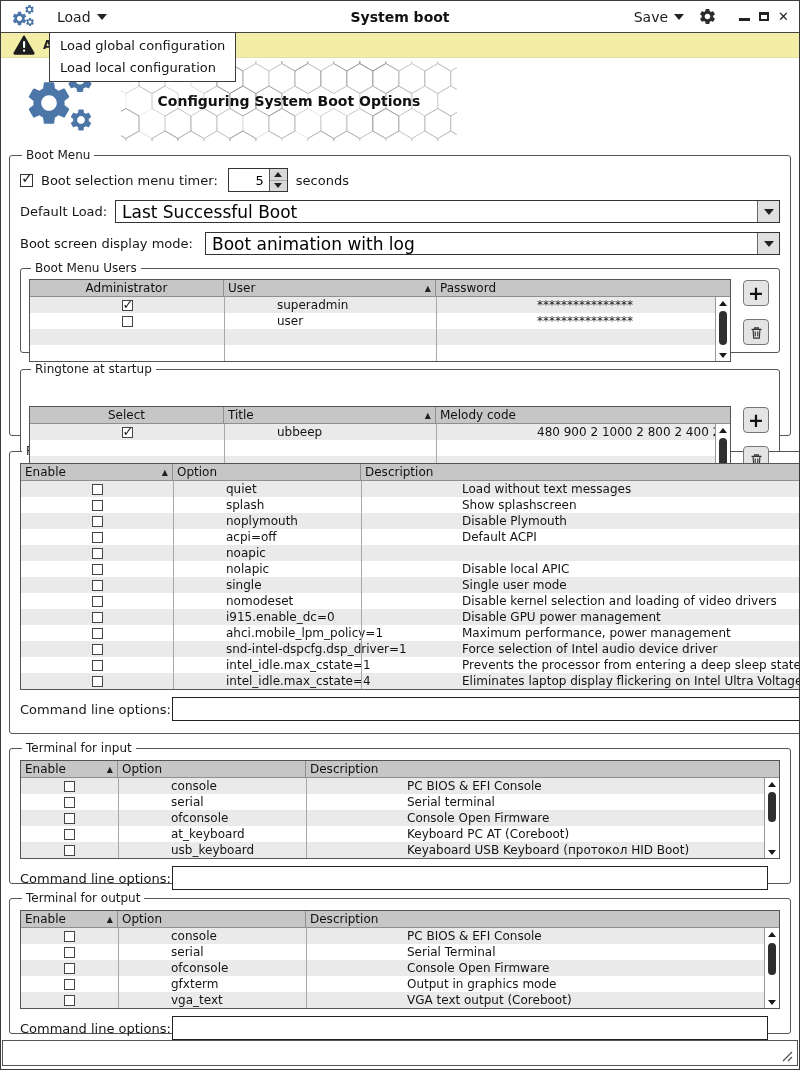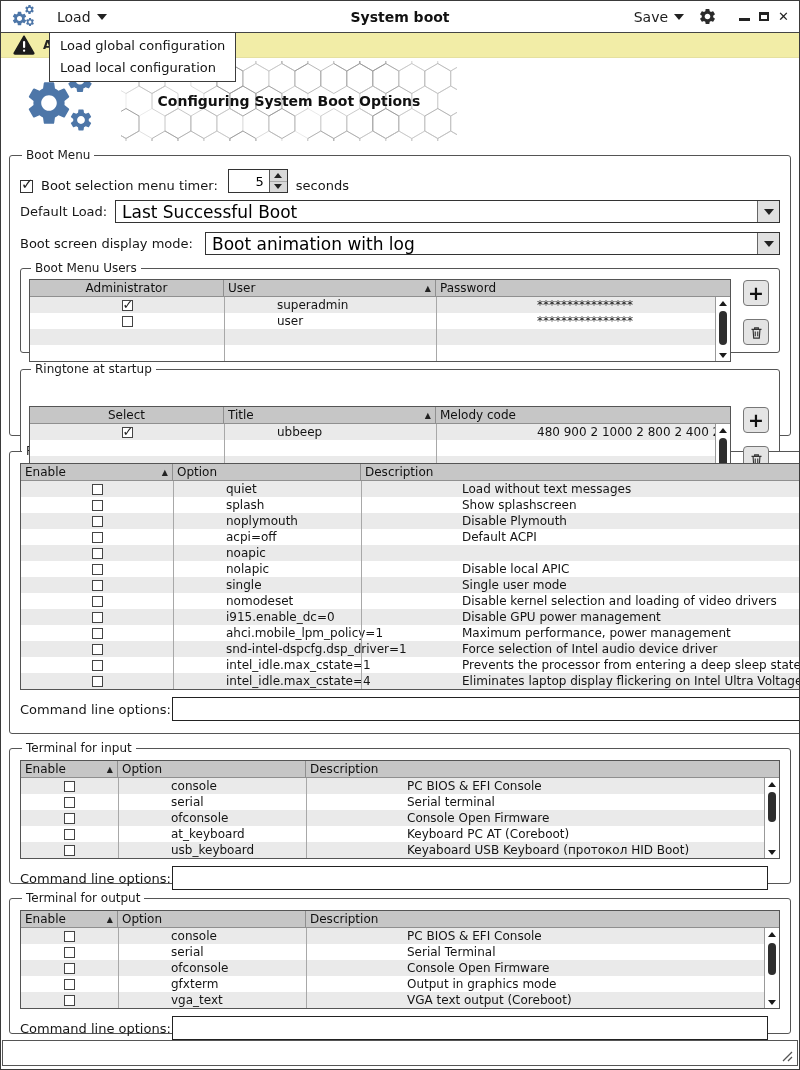--- a/index.html
+++ b/index.html
@@ -227,21 +227,21 @@
           <polygon points="342.7,92.5 329.7,100.0 316.7,92.5 316.7,77.5 329.7,70.0 342.7,77.5" fill="none" stroke="#c2c2c2" stroke-width="1" opacity="0.80"></polygon>
           <polygon points="368.7,92.5 355.7,100.0 342.7,92.5 342.7,77.5 355.7,70.0 368.7,77.5" fill="none" stroke="#989898" stroke-width="1" opacity="0.89"></polygon>
         </svg>
       <div class="banner-title">Configuring System Boot Options</div>
     </div>
   </div>
 
   <fieldset style="margin-top:5px; height:288px;">
     <legend>Boot Menu</legend>
 
-    <div class="row" style="height:26px;align-items:flex-end;">
+    <div class="row" style="height:26px;">
       <span class="cb checked"></span>
       <span class="lbl" style="margin-left:8px;">Boot selection menu timer:</span>
       <div class="spinner">
         <div class="spin-val">5</div>
         <div class="spin-btns">
           <div>
               <span class="tri-up-s"></span>
             </div>
           <div>
               <span class="tri-down-s"></span>

